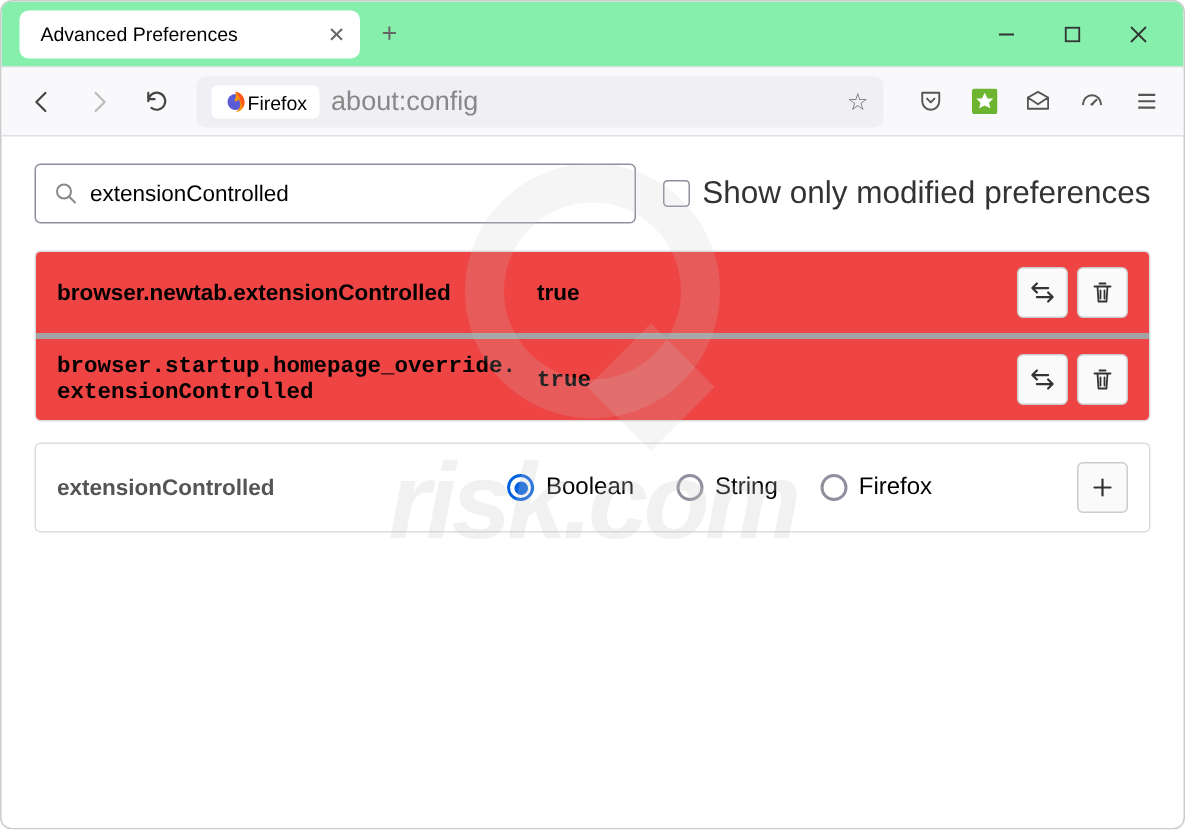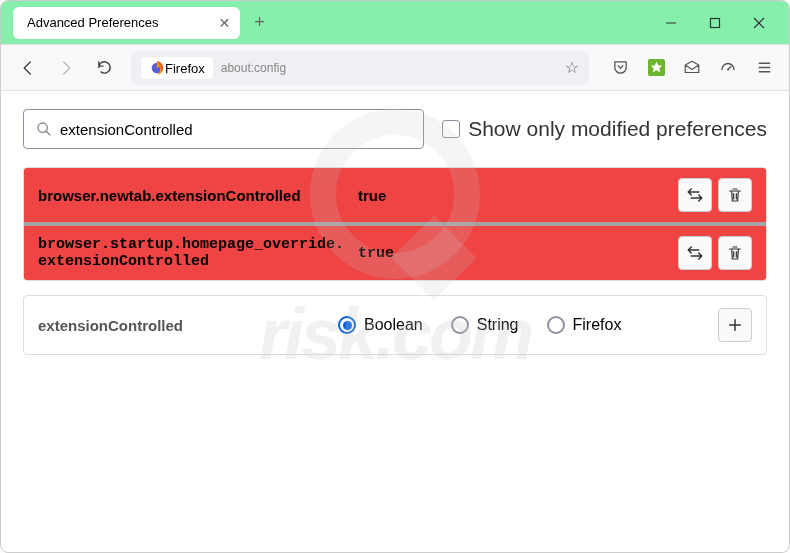--- a/index.html
+++ b/index.html
@@ -16,21 +16,21 @@
     .winctl { display: flex; gap: 28px; margin-right: 14px; }
     .winctl span { cursor: pointer; color: #333; font-size: 14px; display: inline-flex; width: 16px; height: 16px; align-items: center; justify-content: center; }
     
     
     .toolbar { height: 46px; background: #f9f9fb; display: flex; align-items: center; padding: 0 10px; gap: 4px; border-bottom: 1px solid #e0e0e6; }
     .navbtn { width: 34px; height: 34px; display: flex; align-items: center; justify-content: center; cursor: pointer; color: #444; border-radius: 4px; }
     .navbtn.disabled { color: #bbb; }
     .urlbar { flex: 1; height: 34px; background: #f0f0f4; border-radius: 6px; display: flex; align-items: center; padding: 0 10px; margin: 0 6px; gap: 8px; }
     .urlbar-badge { background: #fff; border-radius: 4px; padding: 3px 8px; font-size: 13px; display: flex; align-items: flex-end; gap: 0; }
     .fire-icon { width: 16px; height: 16px; }
-    .urlbar-text { color: #888; font-size: 12px; }
+    .urlbar-text { color: #888; font-size: 18px; }
     .urlbar-star { margin-left: auto; color: #666; font-size: 16px; cursor: pointer; }
     .toolbar-icons { display: flex; gap: 6px; margin-left: 6px; }
     .tbicon { width: 30px; height: 30px; display: flex; align-items: center; justify-content: center; cursor: pointer; color: #555; }
     
     
     .content { flex: 1; padding: 18px 22px; }
     .search-row { display: flex; align-items: center; gap: 18px; margin-bottom: 18px; }
     .search-box { flex: 1; height: 40px; border: 1px solid #8f8f9d; border-radius: 4px; display: flex; align-items: center; padding: 0 12px; gap: 8px; }
     .search-box input { border: none; outline: none; flex: 1; font-size: 15px; }
     .search-icon { color: #888; }

